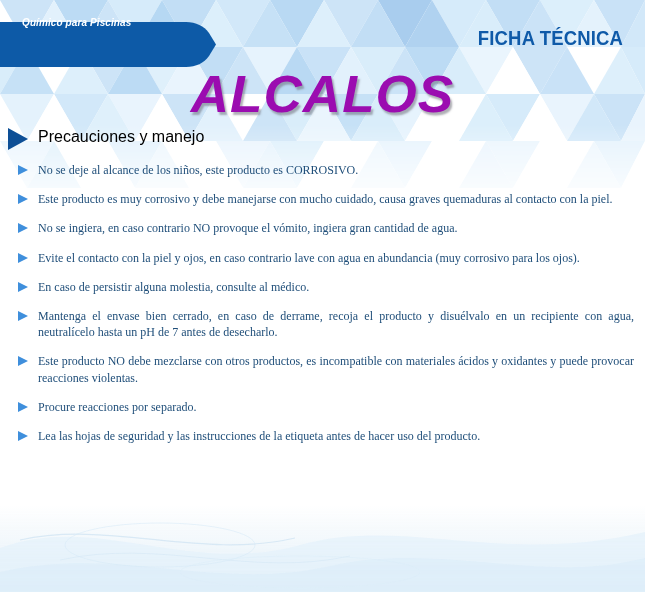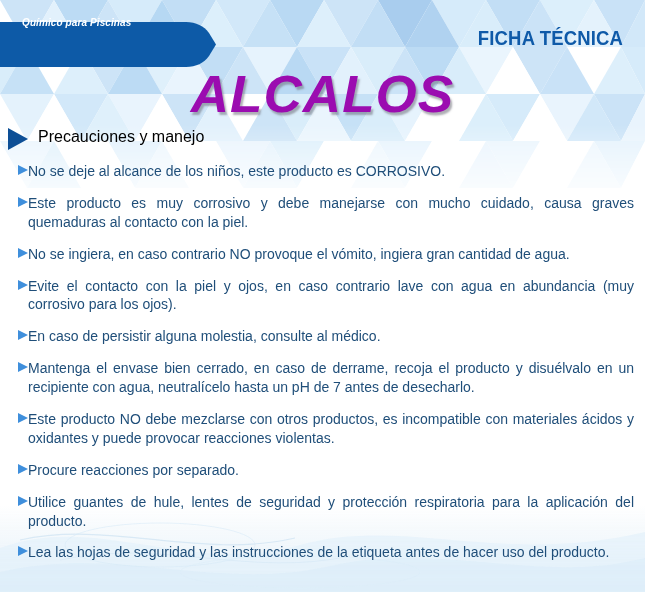--- a/index.html
+++ b/index.html
@@ -131,25 +131,27 @@
   .tri-small {
     width: 0;
     height: 0;
     border-top: 5.5px solid transparent;
     border-bottom: 5.5px solid transparent;
     border-left: 10px solid #3f8fdc;
     flex: 0 0 auto;
     margin-top: 3px;
   }
   .bullet-text {
+    margin-left: 10px;
     color: #1f4e79;
-    font-size: 14px;
+    font-size: 12px;
     line-height: 1.35;
     text-align: justify;
     flex: 1 1 auto;
+    font-family: Liberation Serif, serif;
   }
 </style>
 </head>
 <body>
 
 <div id="sheet">
 
   <svg class="bg-layer" viewBox="0 0 645 592" preserveAspectRatio="none">
     <defs>
       <linearGradient id="fadeDown" x1="0" y1="0" x2="0" y2="1">
@@ -331,21 +333,17 @@
       <div class="bullet-item">
         <span class="tri-small"></span>
         <span class="bullet-text">Este producto NO debe mezclarse con otros productos, es incompatible con materiales ácidos y oxidantes y puede provocar reacciones violentas.</span>
       </div>
       <div class="bullet-item">
         <span class="tri-small"></span>
         <span class="bullet-text">Procure reacciones por separado.</span>
       </div>
       <div class="bullet-item">
         <span class="tri-small"></span>
-        <span class="bullet-text">Utilice guantes de hule, lentes de seguridad y protección respiratoria para la aplicación del producto.</span>
-      </div>
-      <div class="bullet-item">
-        <span class="tri-small"></span>
         <span class="bullet-text">Lea las hojas de seguridad y las instrucciones de la etiqueta antes de hacer uso del producto.</span>
       </div>
     </div>
 
 </div>
 
 </body></html>

